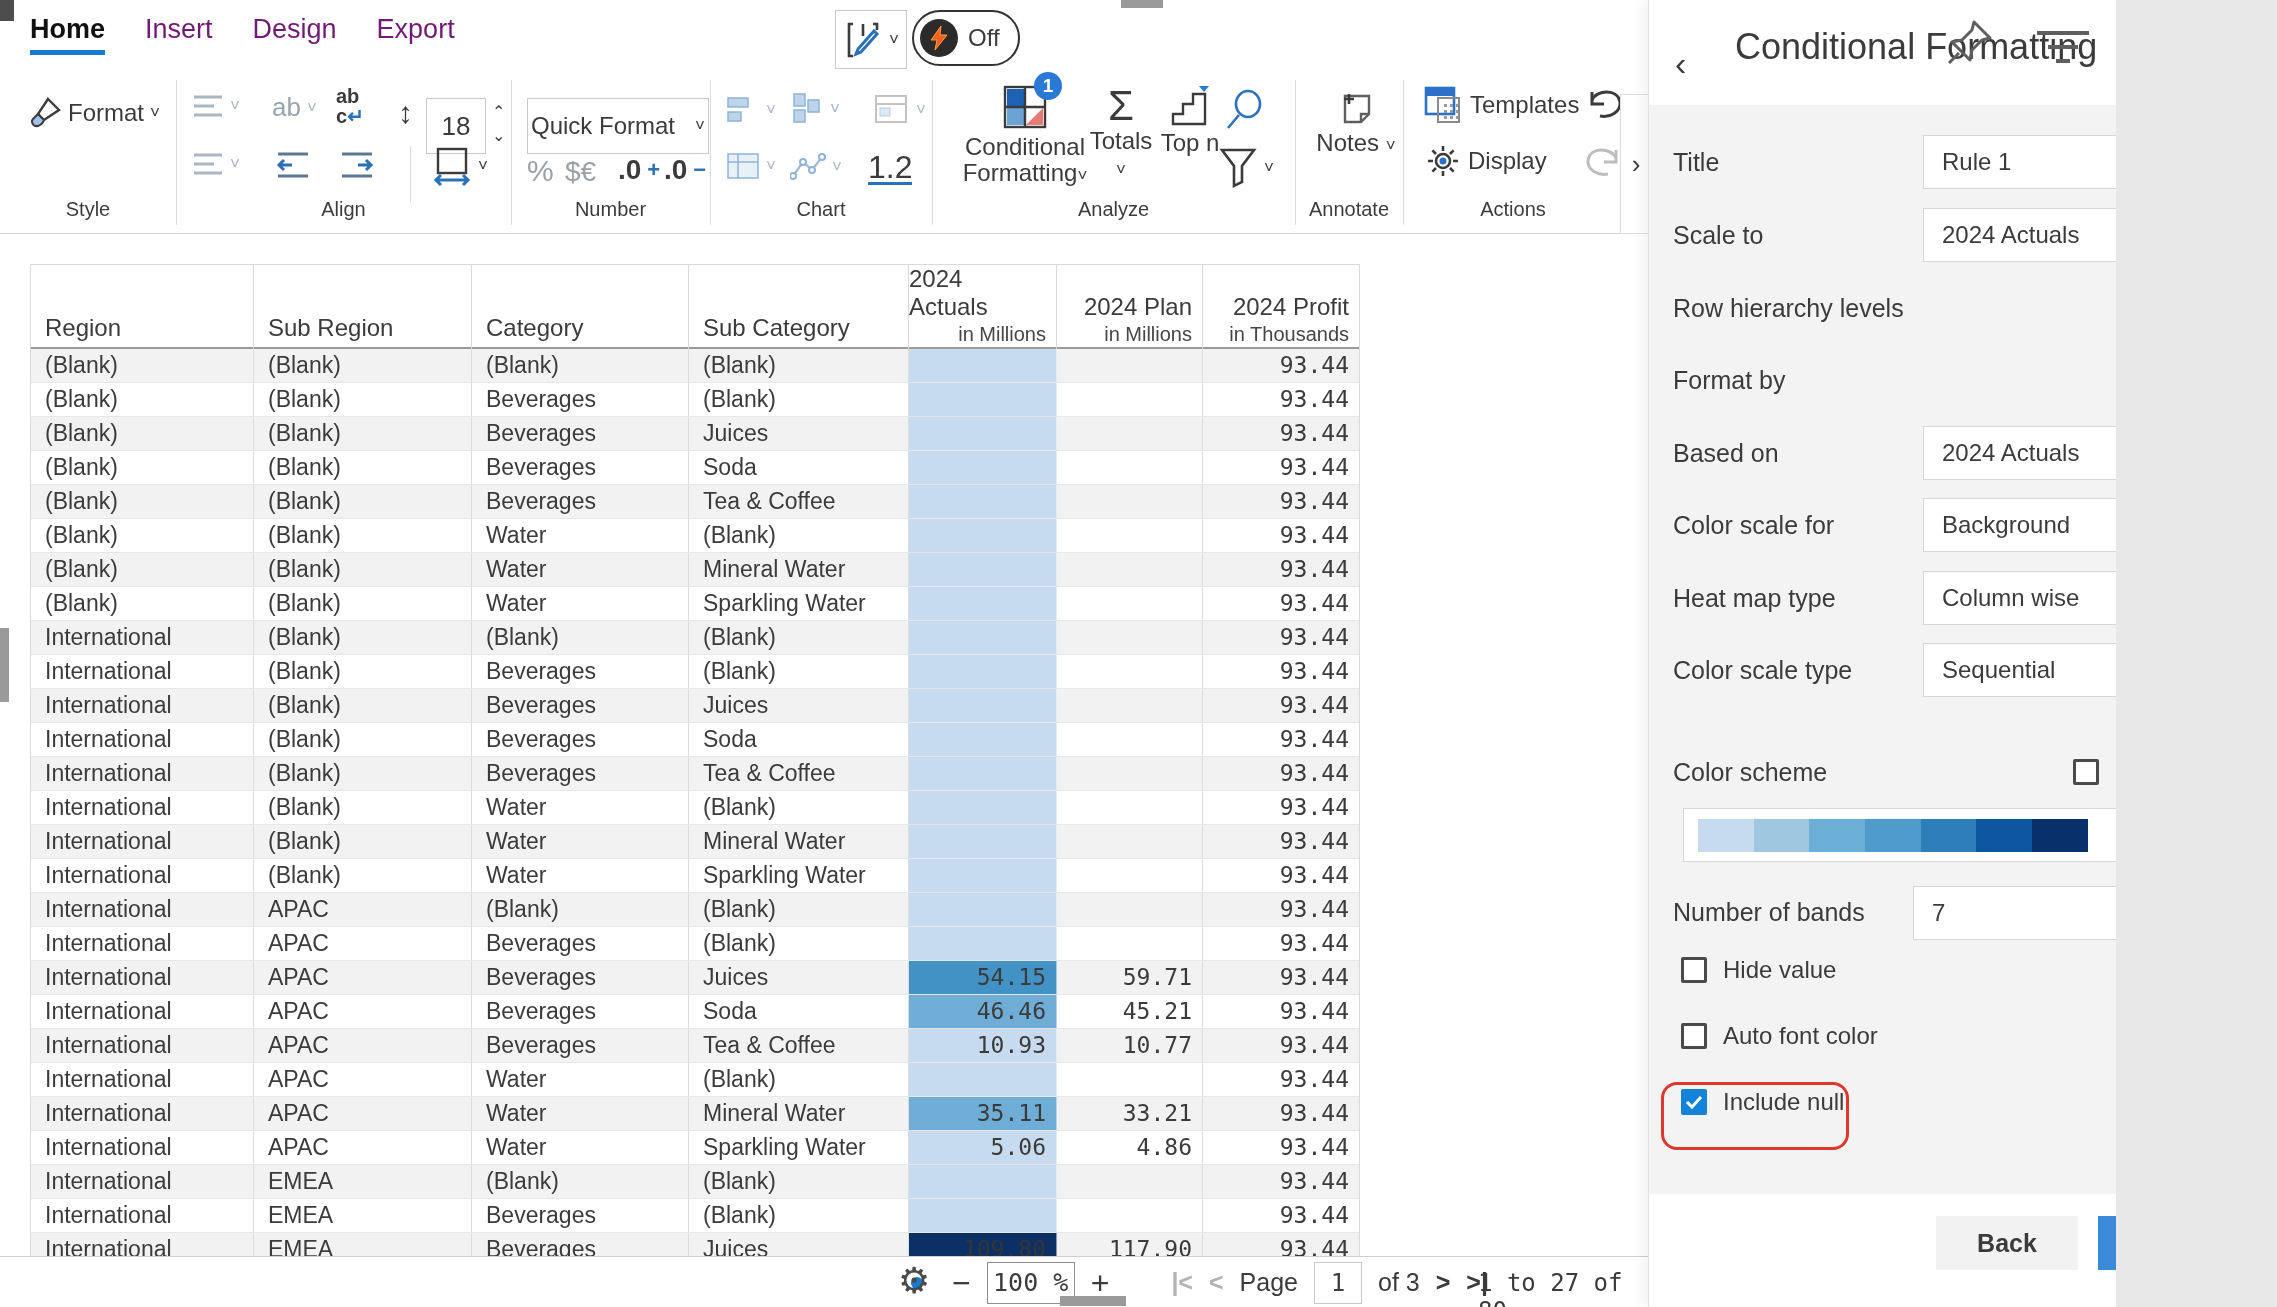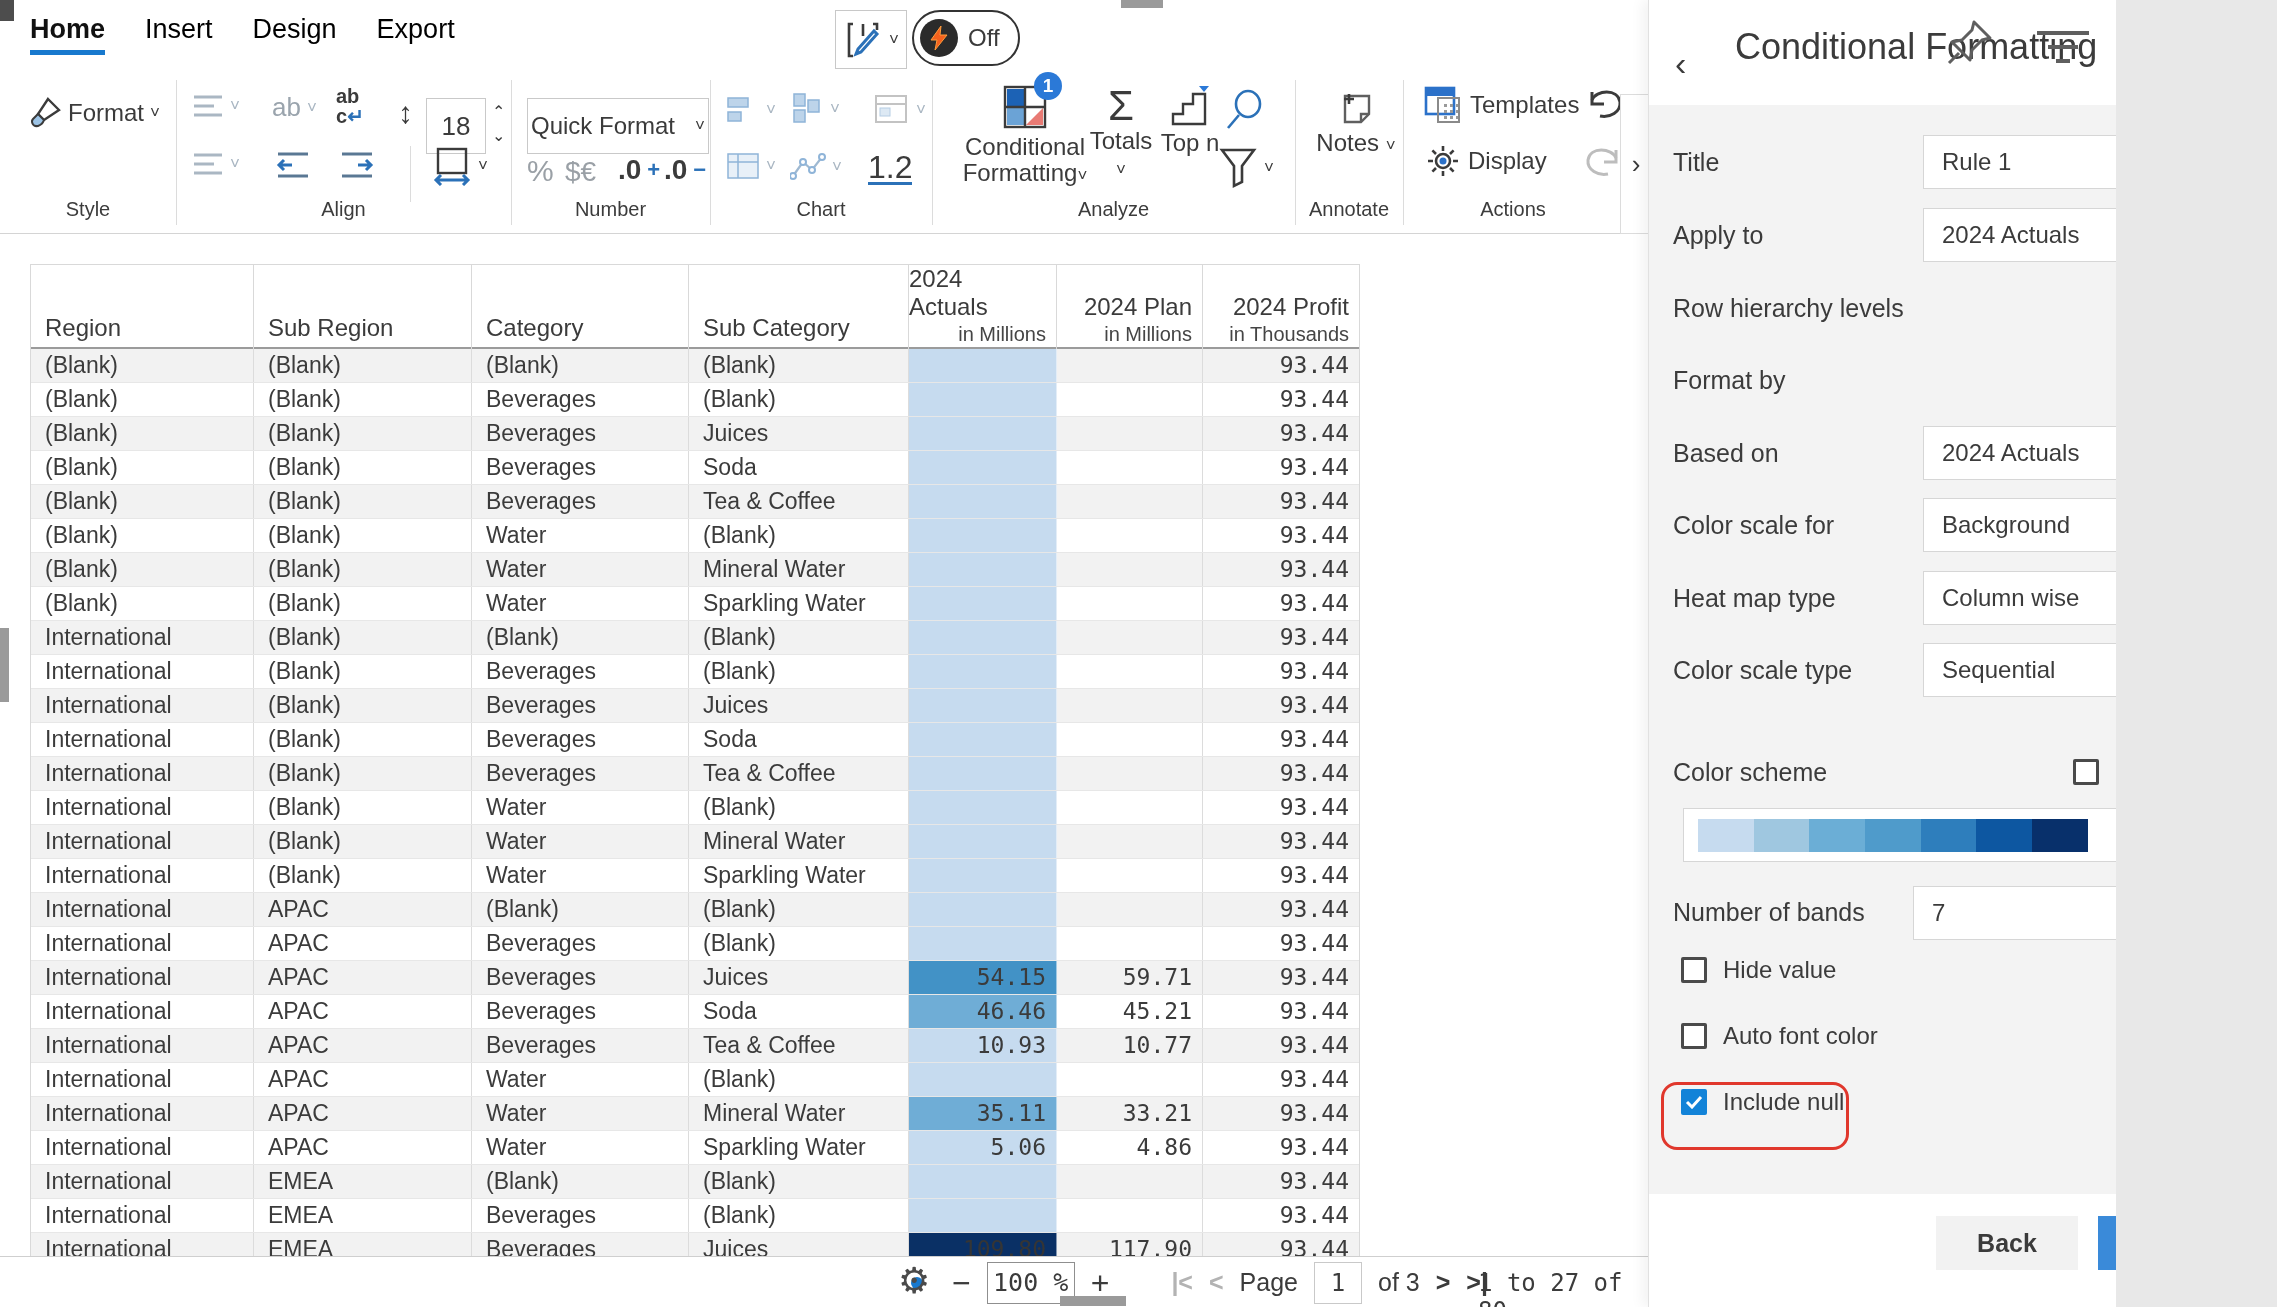--- a/index.html
+++ b/index.html
@@ -4,21 +4,21 @@
 <style>
   html,body{margin:0;padding:0;background:#e8e8e8;}
   .stage{position:relative;width:2116px;height:1307px;background:#ffffff;
          font-family:"Liberation Sans",sans-serif;color:#3b3b3b;overflow:hidden;}
   .abs{position:absolute;}
   svg{display:block;}
 
   
   .ribbon{position:absolute;left:0;top:0;width:1648px;height:233px;background:#fff;border-bottom:1px solid #d4d4d4;}
   .tabs{position:absolute;left:30px;top:14px;display:flex;gap:40px;font-size:27px;}
-  .tab{position:relative;padding-bottom:10px;cursor:pointer;color:#000000;}
+  .tab{position:relative;padding-bottom:10px;cursor:pointer;color:#701a75;}
   .tab.active{font-weight:bold;color:#111;}
   .tab.active::after{content:"";position:absolute;left:0;right:0;bottom:0;height:5px;background:#1879ce;}
   .gdiv{position:absolute;top:80px;height:145px;width:1px;background:#dcdcdc;}
   .glabel{position:absolute;top:198px;font-size:20px;color:#3c3c3c;text-align:center;}
   .rbtn-txt{font-size:24px;color:#3b3b3b;}
   .chev{font-size:17px;color:#3b3b3b;}
   .dis{color:#a9b6c2;}
   .blue{color:#2b71b8;}
   .gray{color:#9aa0a6;}
   .icon-cluster{position:absolute;display:flex;align-items:center;gap:6px;}
@@ -706,21 +706,21 @@
     <div class="p-ico" style="left:572px;top:28px;font-size:30px;letter-spacing:3px;color:#6a6a6a">•••</div>
     <div class="p-ico" style="left:578px;top:56px;font-size:34px;color:#3b3b3b">✕</div>
 
     <div class="field-row" style="top:135px">
       <span class="f-label">Title</span>
       <div class="f-box">
           <span>Rule 1</span>
         </div>
     </div>
     <div class="field-row" style="top:208px">
-      <span class="f-label">Apply to</span>
+      <span class="f-label">Scale to</span>
       <div class="f-box">
           <span>2024 Actuals</span>
           <span class="f-chev">
             <svg width="24" height="14" viewBox="0 0 24 14" fill="none" stroke-width="2">
               <path d="M2 2 L12 12 L22 2"></path>
             </svg>
           </span>
         </div>
     </div>
     <div class="field-row" style="top:281px">

